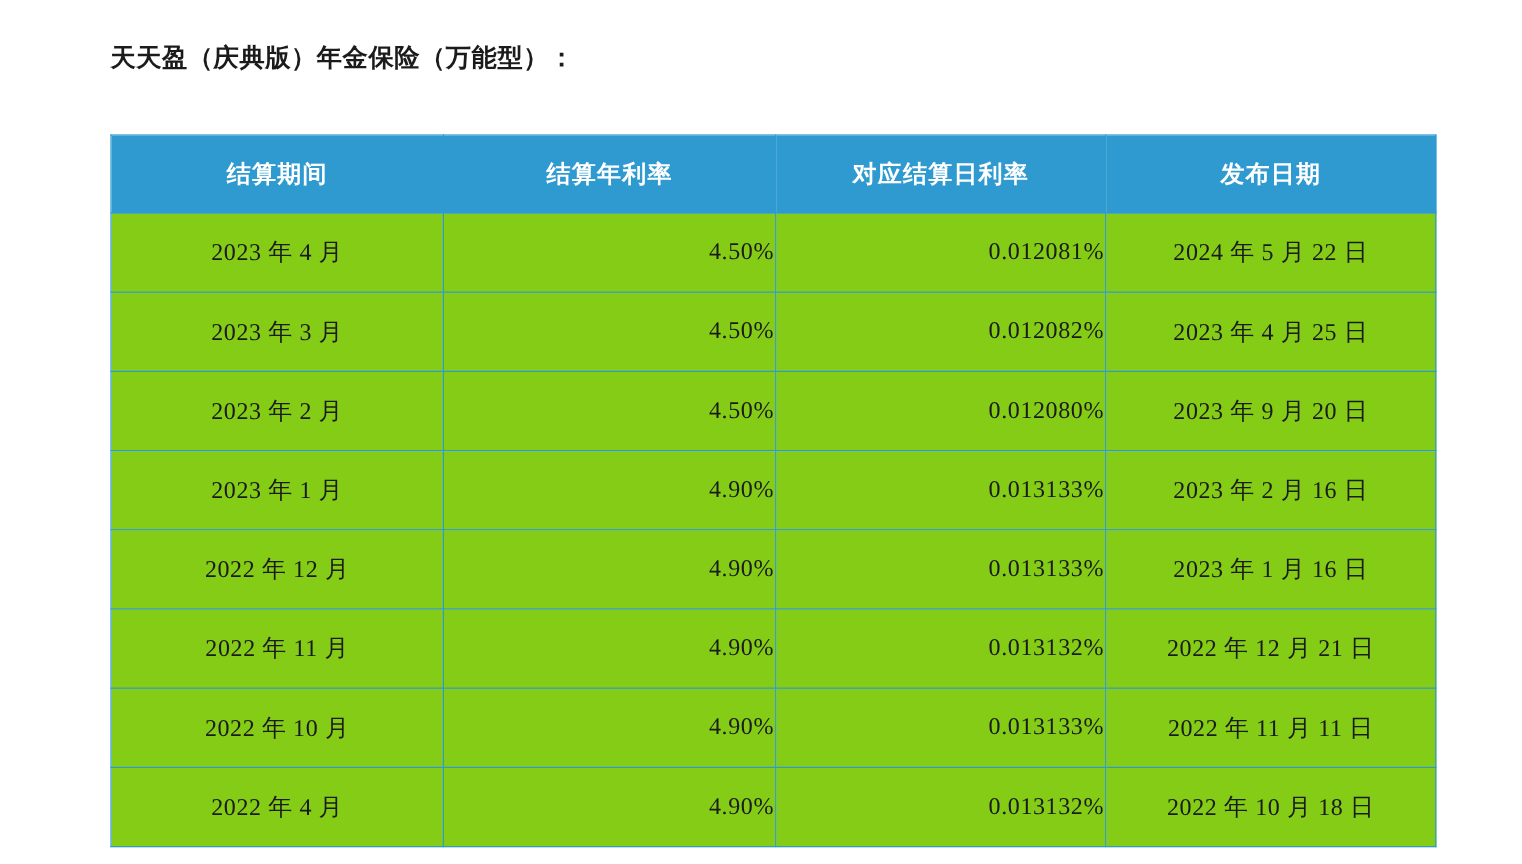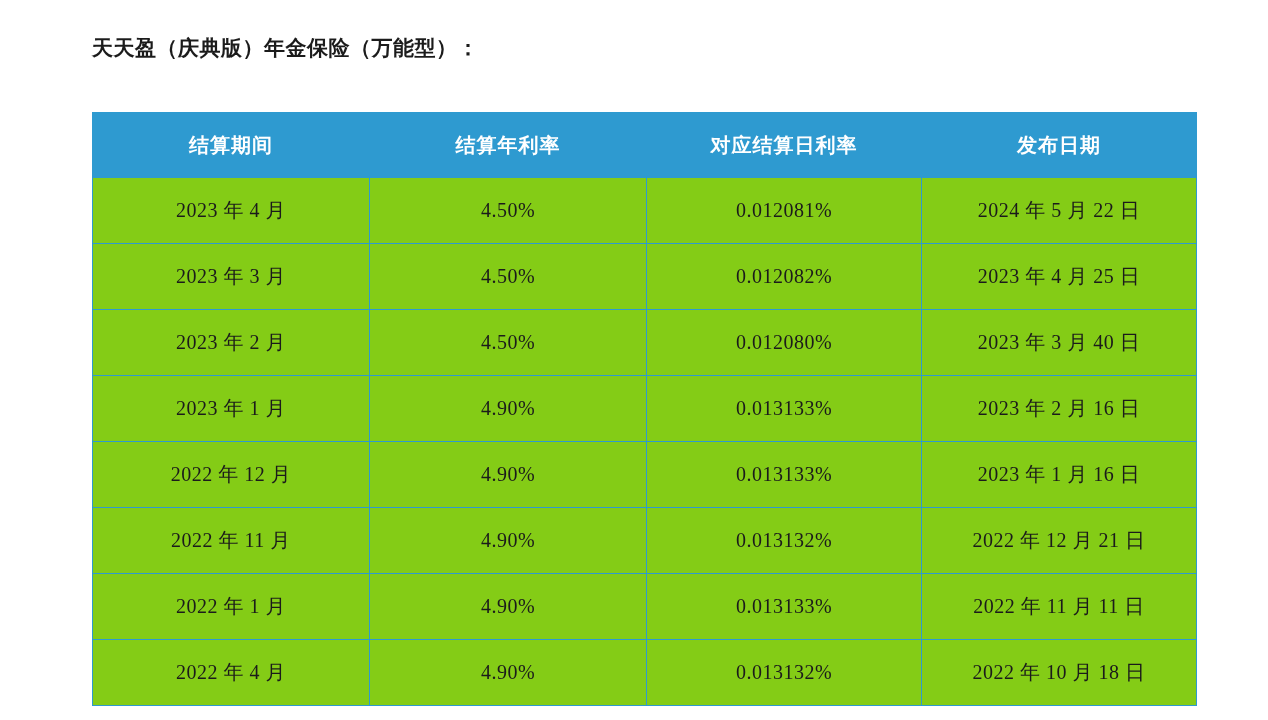--- a/index.html
+++ b/index.html
@@ -59,20 +59,21 @@
     letter-spacing: 1px;
   }
   table.rate-table tbody td {
     height: 63px;
     background: #84cc16;
     font-family: "Liberation Serif", "DejaVu Serif", serif;
     letter-spacing: 0.5px;
   }
   table.rate-table tbody td.num {
     font-family: "Liberation Serif", "DejaVu Serif", serif;
+    text-align: right;
   }
   col.c1 { width: 277px; }
   col.c2 { width: 277px; }
   col.c3 { width: 275px; }
   col.c4 { width: 275px; }
 </style>
 </head>
 <body>
 
 <div class="page">
@@ -105,42 +106,42 @@
         <tr>
           <td>2023 年 3 月</td>
           <td class="num">4.50%</td>
           <td class="num">0.012082%</td>
           <td>2023 年 4 月 25 日</td>
         </tr>
         <tr>
           <td>2023 年 2 月</td>
           <td class="num">4.50%</td>
           <td class="num">0.012080%</td>
-          <td>2023 年 3 月 40 日</td>
+          <td>2023 年 9 月 20 日</td>
         </tr>
         <tr>
           <td>2023 年 1 月</td>
           <td class="num">4.90%</td>
           <td class="num">0.013133%</td>
           <td>2023 年 2 月 16 日</td>
         </tr>
         <tr>
           <td>2022 年 12 月</td>
           <td class="num">4.90%</td>
           <td class="num">0.013133%</td>
           <td>2023 年 1 月 16 日</td>
         </tr>
         <tr>
           <td>2022 年 11 月</td>
           <td class="num">4.90%</td>
           <td class="num">0.013132%</td>
           <td>2022 年 12 月 21 日</td>
         </tr>
         <tr>
-          <td>2022 年 1 月</td>
+          <td>2022 年 10 月</td>
           <td class="num">4.90%</td>
           <td class="num">0.013133%</td>
           <td>2022 年 11 月 11 日</td>
         </tr>
         <tr>
           <td>2022 年 4 月</td>
           <td class="num">4.90%</td>
           <td class="num">0.013132%</td>
           <td>2022 年 10 月 18 日</td>
         </tr>

